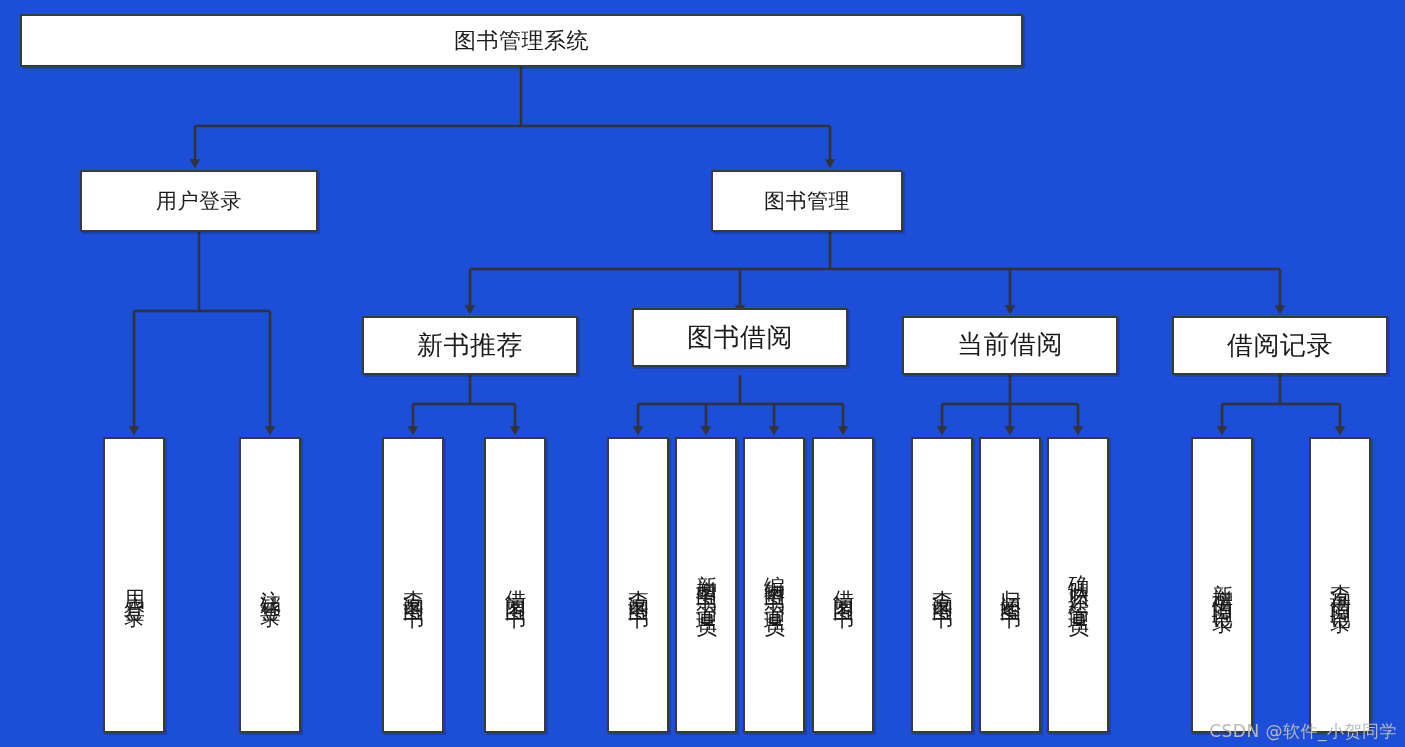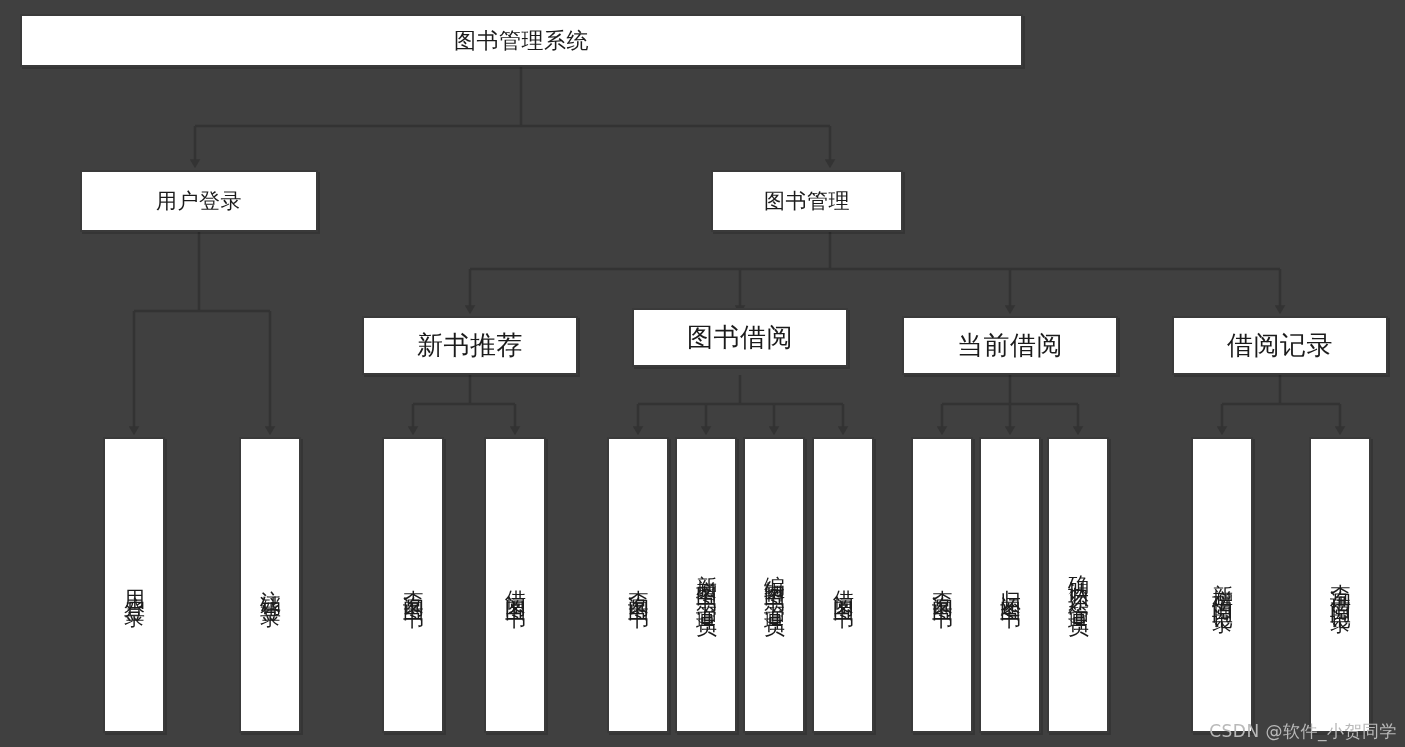--- a/index.html
+++ b/index.html
@@ -8,21 +8,21 @@
     padding: 0;
     background: #ffffff;
   }
   body {
     font-family: "DejaVu Sans", "Liberation Sans", sans-serif;
   }
   #canvas {
     position: relative;
     width: 1405px;
     height: 747px;
-    background: #404040;
+    background: #1d4ed8;
     overflow: hidden;
   }
   
   #wires {
     position: absolute;
     left: 0;
     top: 0;
     width: 1405px;
     height: 747px;
     z-index: 1;
@@ -151,21 +151,21 @@
   </div>
 
   <div class="node level2" style="left:362px; top:316px; width:216px; height:59px;">
     <span class="node-label">新书推荐</span>
   </div>
 
   <div class="node level2" style="left:632px; top:308px; width:216px; height:59px;">
     <span class="node-label">图书借阅</span>
   </div>
 
-  <div class="node level2" style="left:902px; top:316px; width:216px; height:59px;">
+  <div class="node level2" style="left:902px; top:316px; width:216px; height:59px;font-family:Liberation Serif, serif;">
     <span class="node-label">当前借阅</span>
   </div>
 
   <div class="node level2" style="left:1172px; top:316px; width:216px; height:59px;">
     <span class="node-label">借阅记录</span>
   </div>
 
   <div class="node leaf" style="left:103px; top:437px; width:62px; height:296px;">
     <span class="node-label">用户登录</span>
   </div>

